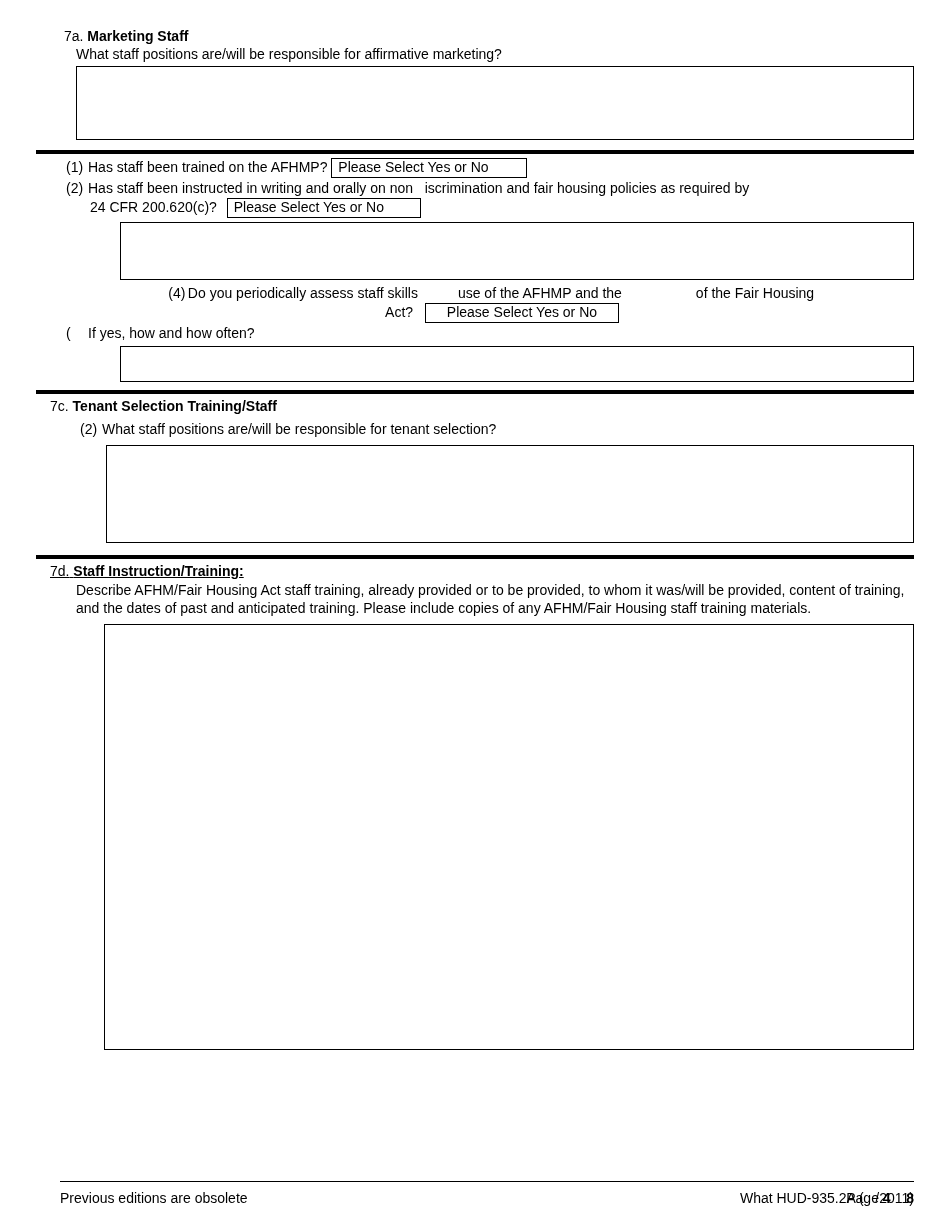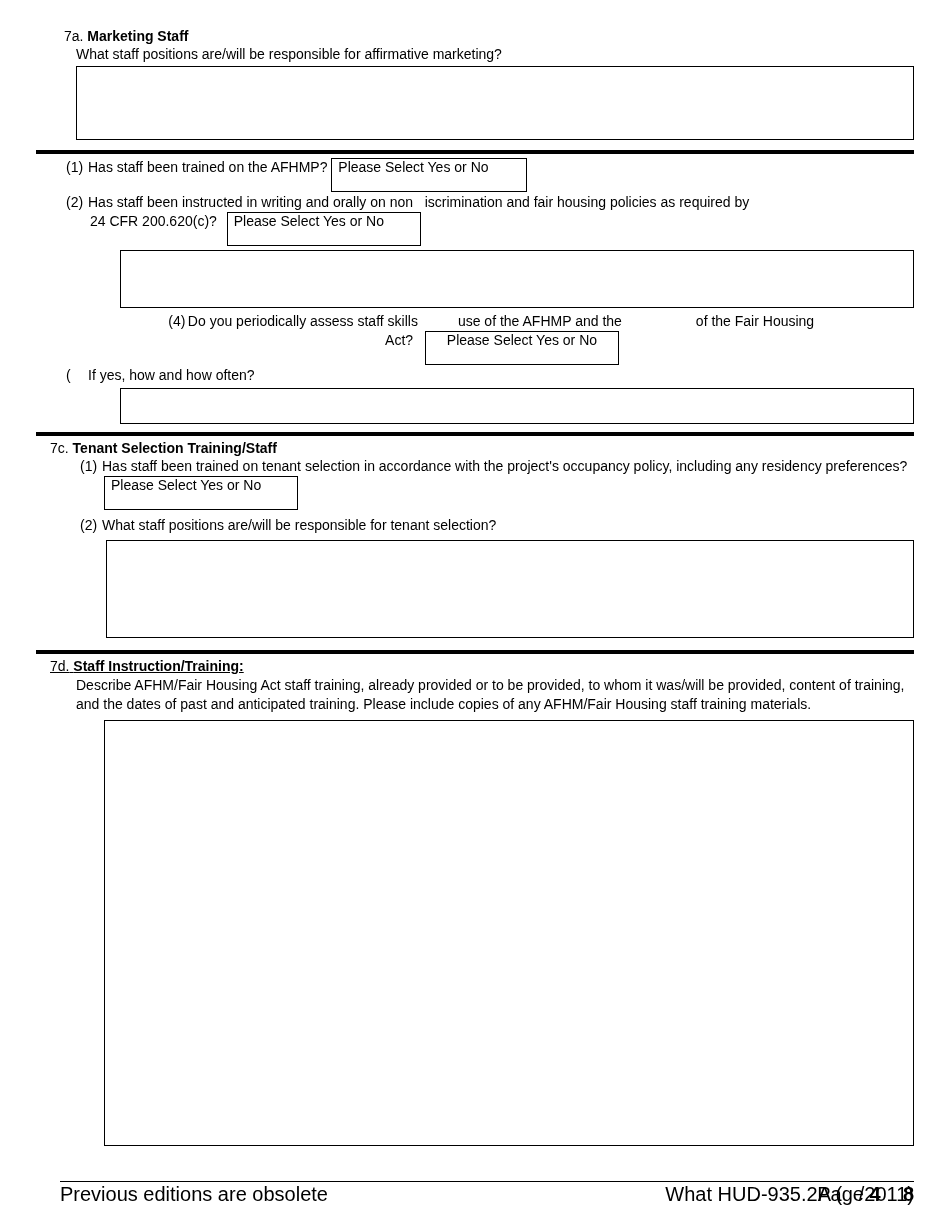--- a/index.html
+++ b/index.html
@@ -39,21 +39,21 @@
     text-indent: -24px;
     line-height: 1.35;
     margin-top: 1px;
   }
   .ol-item .num { display: inline-block; width: 22px; text-indent: 0; }
   .sel {
     display: inline-block;
     border: 1px solid #000;
     padding: 0 6px;
     font-size: 14px;
-    height: 34px;
+    height: 20px;
     line-height: 17px;
     vertical-align: baseline;
     text-indent: 0;
   }
   .sel-1 { width: 196px; }
   .sel-2 { width: 194px; margin-left: 6px;}
   .sel-3 { width: 194px; margin-left: 8px;}
   .sel-4 { width: 194px; }
   .tb-b3 { margin-left: 84px; margin-right: 0; height: 58px; margin-top: 4px; }
   .tb-b5 { margin-left: 84px; margin-right: 0; height: 36px; margin-top: 3px; }
@@ -68,21 +68,21 @@
     bottom: 48px;
     height: 1px;
     background: #000;
   }
   .footer {
     position: absolute;
     left: 60px; right: 36px;
     bottom: 24px;
     display: flex;
     justify-content: space-between;
-    font-size: 20px;
+    font-size: 14px;
   }
   .footer .center { position: absolute; left: 0; right: 0; text-align: right; }
   .footer .center b { font-weight: bold; }
   .line-cont { line-height: 1.35; }
 </style>
 </head>
 <body>
 
 <div class="section">
   <div class="sec-head">
@@ -127,25 +127,20 @@
 
 <div class="divider" style="margin-top:8px;"></div>
 
 <div class="section">
   <div class="sec-head" style="padding-left:14px;">
     <span class="sec-num">7c.</span>
     <span> </span>
     <span class="sec-title">Tenant Selection Training/Staff</span>
   </div>
 
-  <div class="ol-item line-cont" style="padding-left:68px; text-indent:-24px;">
-    <span class="num">(1)</span><span>Has staff been trained on tenant selection in accordance with the project's occupancy policy, including any residency preferences?</span>
-    <br>
-    <span class="sel sel-4">Please Select Yes or No</span>
-  </div>
 
   <div class="ol-item line-cont" style="padding-left:68px; text-indent:-24px; margin-top:6px;">
     <span class="num">(2)</span><span>What staff positions are/will be responsible for tenant selection?</span>
   </div>
   <div class="textbox tb-c2"></div>
 </div>
 
 <div class="divider" style="margin-top:12px;"></div>
 
 <div class="section">

